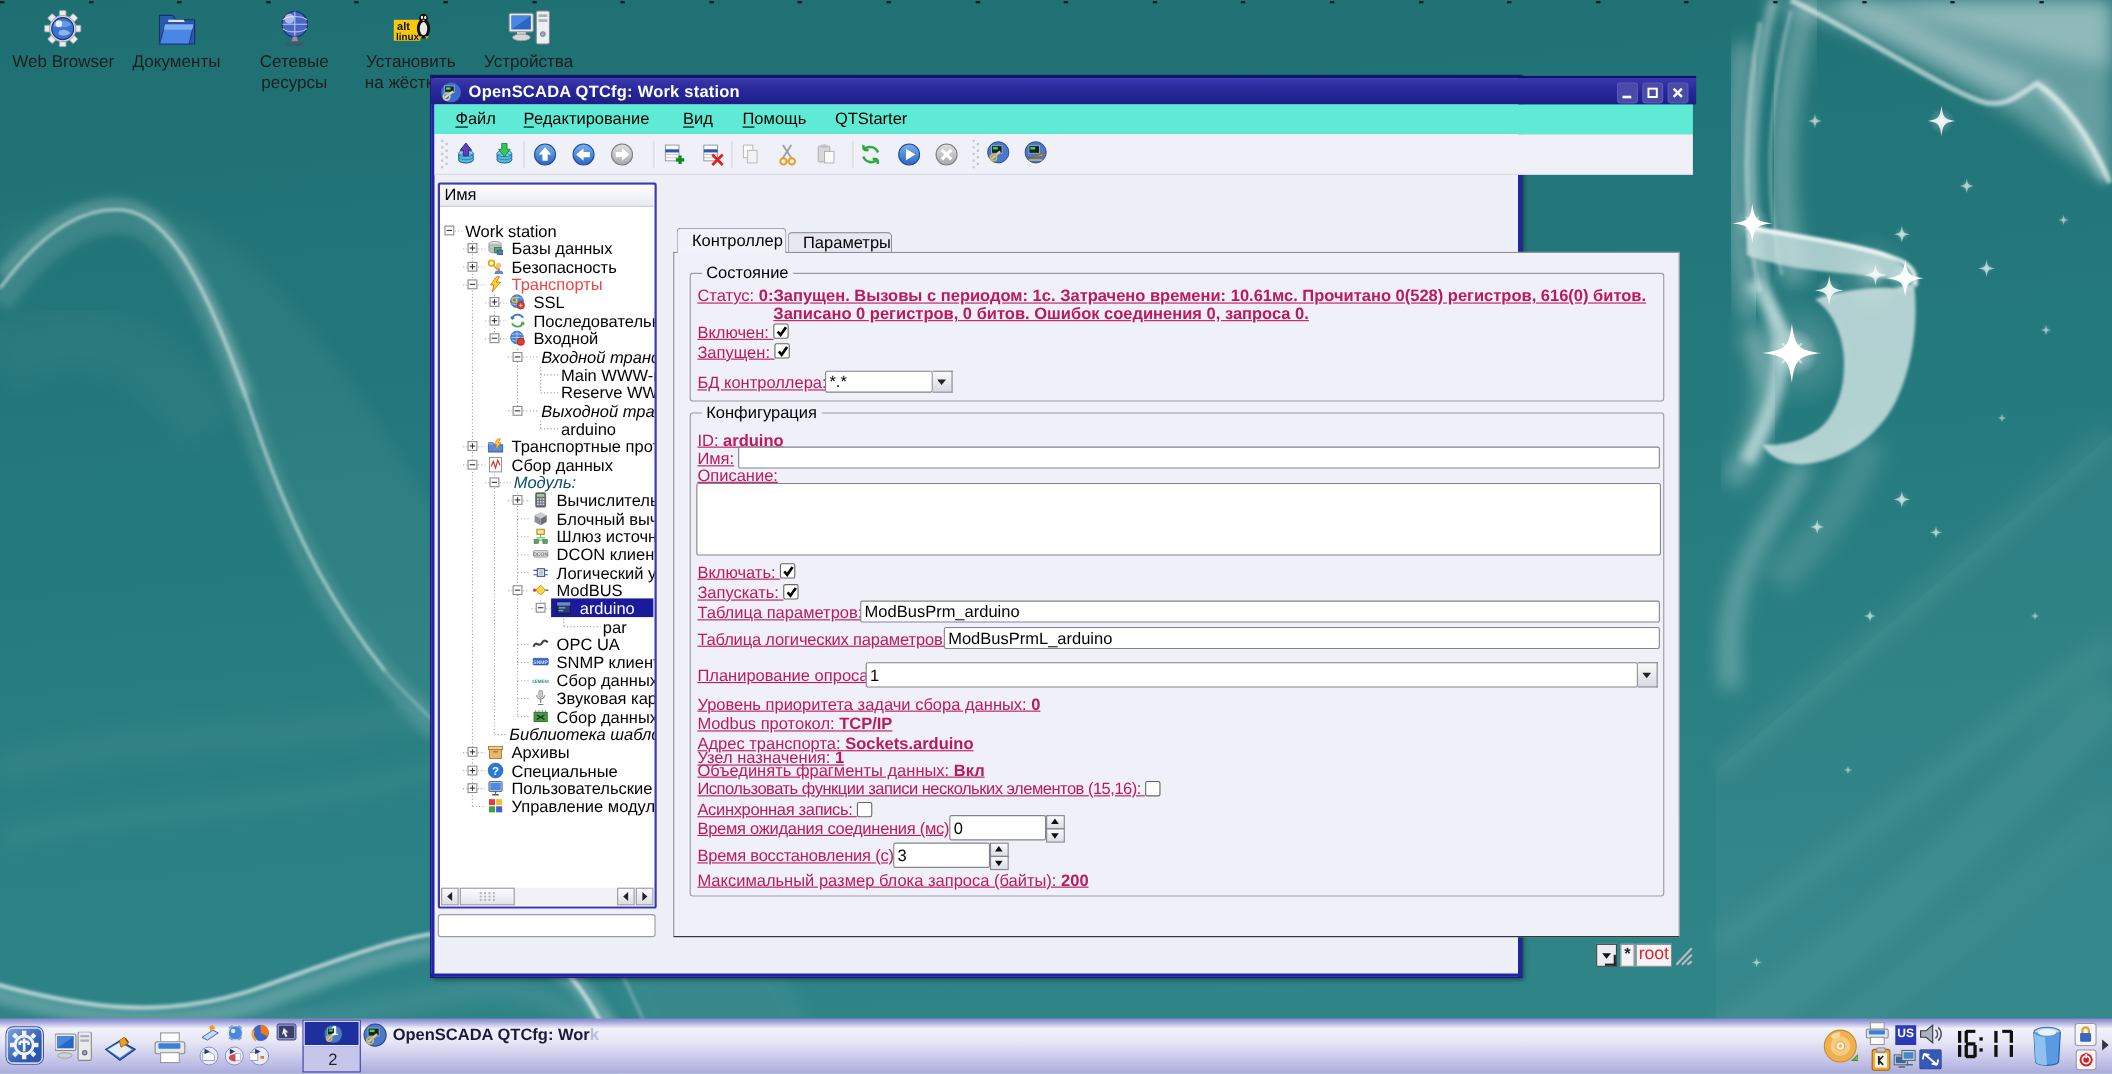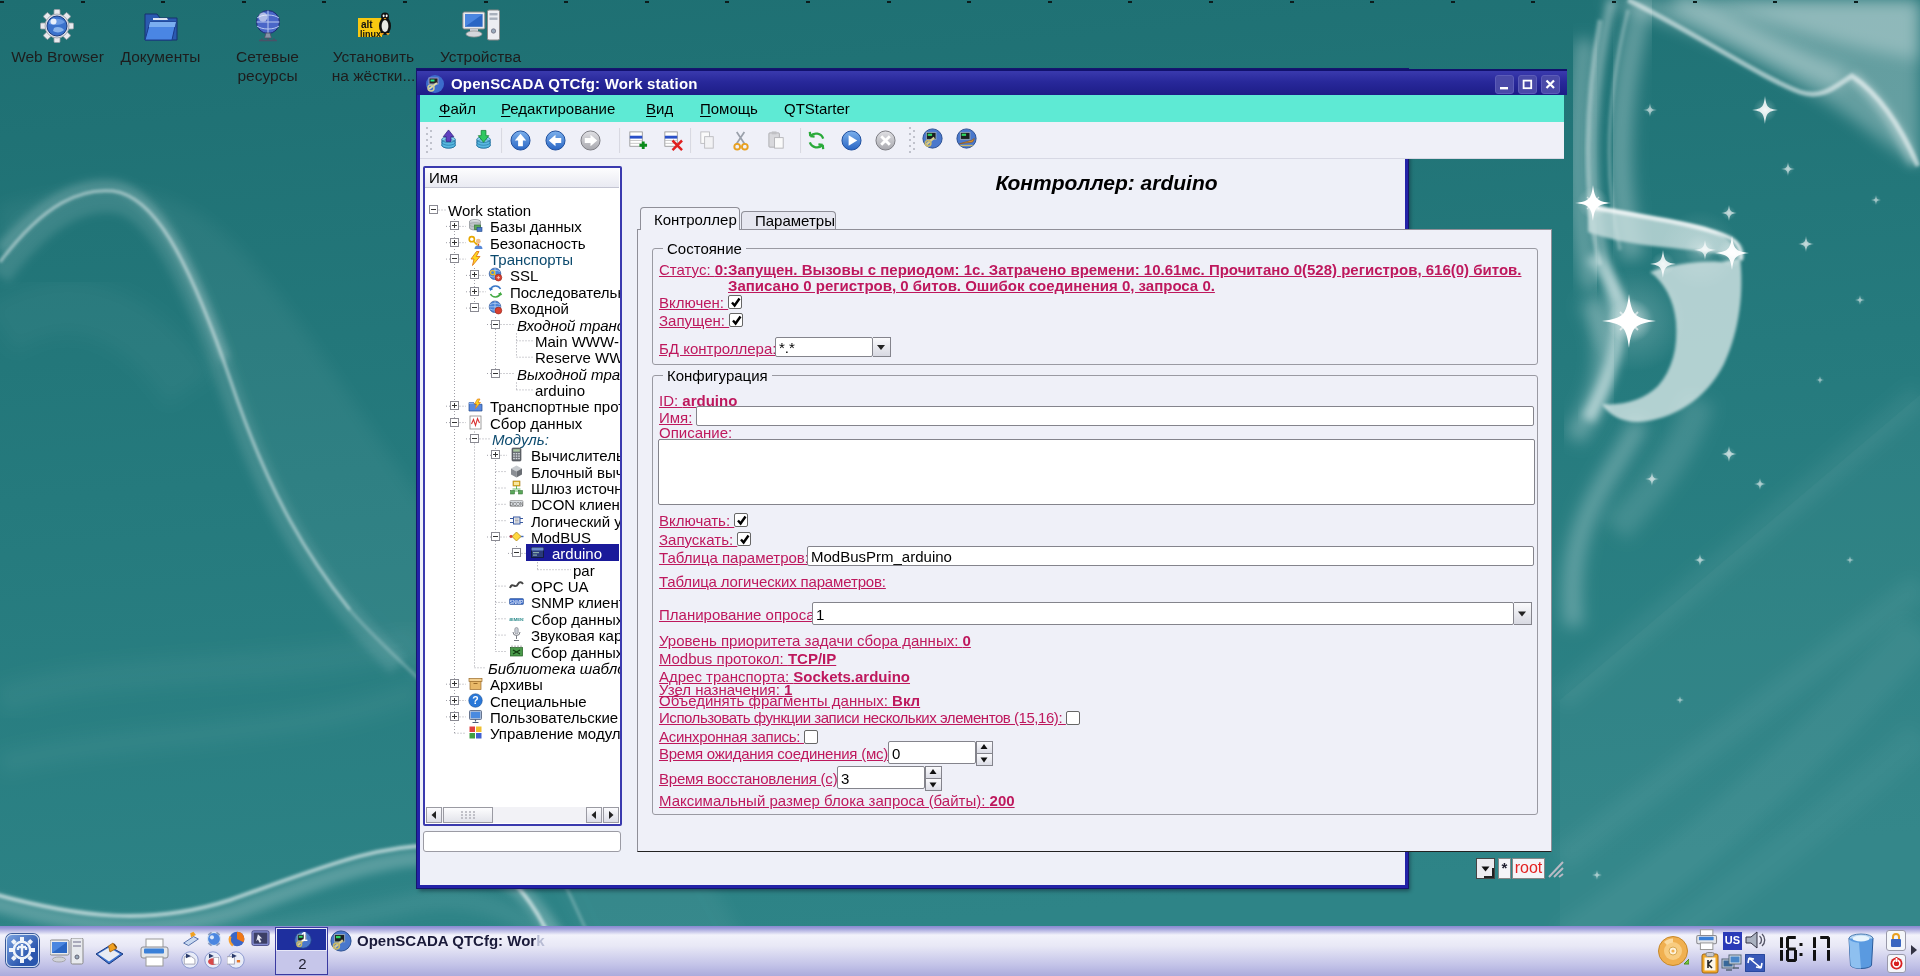--- a/index.html
+++ b/index.html
@@ -1,21 +1,21 @@
 <!DOCTYPE html>
 <html><head>
 <meta charset="utf-8">
 <style>
 * { margin:0; padding:0; box-sizing:border-box; }
 html,body { width:1920px; height:976px; overflow:hidden; font-family:"Liberation Sans", sans-serif; }
 #desk { position:absolute; left:0; top:0; width:1920px; height:976px; }
 .dlabel { position:absolute; color:#1d1d1d; font-size:15.5px; text-align:center; line-height:19px; white-space:pre; }
 .dicon { position:absolute; }
 
-#win { position:absolute; left:417px; top:69px; width:991px; height:819px;
+#win { position:absolute; left:392px; top:69px; width:991px; height:819px;
   background:#eef0f8; border:3px solid #2323a8; border-top:none; outline:1px solid #16166e; box-shadow:2px 3px 4px rgba(0,0,20,.4);}
 #titlebar { position:absolute; left:-3px; top:0; width:1150px; height:26px;
   background:linear-gradient(#3a3aae 0%, #28289a 45%, #1d1d87 100%); border-top:2px solid #12126e; }
 #titlebar .ttext { position:absolute; left:34px; top:4px; color:#fff; font-weight:bold; font-size:15px; letter-spacing:.2px;}
 .tbtn { position:absolute; top:4px; width:19px; height:19px; background:#4a4aa8; border-radius:3px; border:1px solid #5c5cb8;}
 .tbtn svg { position:absolute; left:2px; top:2px; }
 #menubar { position:absolute; left:0; top:26px; width:1144px; height:27px; background:#5eead4; }
 .mitem { position:absolute; top:5px; font-size:15px; color:#000; }
 .mitem u { text-decoration:underline; text-underline-offset:2px; }
 #toolbar { position:absolute; left:0; top:53px; width:1144px; height:37px; background:#eff0f8; border-bottom:1px solid #d7d8e4;}
@@ -698,21 +698,21 @@
           <svg class="tico" style="left:43px;top:0px">
             <use href="#i-sec"></use>
           </svg>
           <span style="position:absolute;left:65px;top:0px;color:#000">Безопасность</span>
           <span class="pm plus" style="left:25px;top:3px"></span>
         </div>
 <div class="trow" style="top:50.1px;left:0;width:194px">
           <svg class="tico" style="left:43px;top:0px">
             <use href="#i-bolt"></use>
           </svg>
-          <span style="position:absolute;left:65px;top:0px;color:#0c4a6e">Транспорты</span>
+          <span style="position:absolute;left:65px;top:0px;color:#ef4444">Транспорты</span>
           <span class="pm" style="left:25px;top:3px"></span>
         </div>
 <div class="trow" style="top:66.4px;left:0;width:194px">
           <svg class="tico" style="left:63px;top:0px">
             <use href="#i-ssl"></use>
           </svg>
           <span style="position:absolute;left:85px;top:0px;color:#000">SSL</span>
           <span class="pm plus" style="left:45px;top:3px"></span>
         </div>
 <div class="trow" style="top:82.8px;left:0;width:194px">
@@ -897,21 +897,20 @@
 <span style="position:absolute;left:160px;top:0;width:16px;height:16px;background:linear-gradient(#fbfbfd,#dcdde6);border:1px solid #9a9aa2"><svg width="14" height="14">
             <path d="M9,3 L4.5,7 L9,11 Z" fill="#222"></path>
           </svg></span>
 <span style="position:absolute;left:177px;top:0;width:16px;height:16px;background:linear-gradient(#fbfbfd,#dcdde6);border:1px solid #9a9aa2"><svg width="14" height="14">
             <path d="M5,3 L9.5,7 L5,11 Z" fill="#222"></path>
           </svg></span>
 </div>
   </div>
   <div id="treeinput"></div>
   <div id="panel">
-    <div id="ptitle">Контроллер: arduino</div>
     <div class="tab" style="left:7px; top:48px; width:100px; height:23px; border-bottom:none; border-radius:4px 4px 0 0; z-index:3; background:#f1f2f9; padding:3px 0 0 13px;">Контроллер</div>
     <div class="tab" style="left:108px; top:52px; width:95px; height:19px; border-bottom:none; border-radius:4px 4px 0 0; background:#e6e7f0; padding:0 0 0 13px;">Параметры</div>
     <div id="tabframe">
 
       <div class="group" style="left:14px; top:18px; width:886px; height:117px;">
         <div class="glabel">Состояние</div>
         <div class="frow" style="left:6px; top:12px;">Статус:  <b>0:Запущен. Вызовы с периодом: 1с. Затрачено времени: 10.61мс. Прочитано 0(528) регистров, 616(0) битов.</b></div>
         <div class="frow" style="left:75px; top:28px;"><b>Записано 0 регистров, 0 битов. Ошибок соединения 0, запроса 0.</b></div>
         <div class="frow" style="left:6px; top:45px;">Включен: <span class="cb"><svg width="14" height="14">
                 <path d="M3,6.5 L5.6,9.5 L10.5,2.5" stroke="#000" stroke-width="2.4" fill="none"></path>
@@ -937,20 +936,21 @@
         <div class="inp" style="left:5px; top:63px; width:877px; height:66px;"></div>
         <div class="frow" style="left:6px; top:136px;">Включать: <span class="cb"><svg width="14" height="14">
                 <path d="M3,6.5 L5.6,9.5 L10.5,2.5" stroke="#000" stroke-width="2.4" fill="none"></path>
               </svg></span></div>
         <div class="frow" style="left:6px; top:155px;">Запускать: <span class="cb"><svg width="14" height="14">
                 <path d="M3,6.5 L5.6,9.5 L10.5,2.5" stroke="#000" stroke-width="2.4" fill="none"></path>
               </svg></span></div>
         <div class="frow" style="left:6px; top:173px;">Таблица параметров:</div>
         <div class="inp" style="left:154px; top:170px; width:727px; height:20px; padding-top:1px;">ModBusPrm_arduino</div>
         <div class="frow" style="left:6px; top:197px; letter-spacing:-0.15px;">Таблица логических параметров:</div>
+        <div class="inp" style="left:230px; top:194px; width:651px; height:20px; padding-top:1px;">ModBusPrmL_arduino</div>
         <div class="frow" style="left:6px; top:230px;">Планирование опроса:</div>
         <div class="inp" style="left:159px; top:226px; width:702px; height:23px; padding-top:3px;">1</div>
         <div class="cbtn" style="left:861px; top:226px; width:18px; height:23px;">
           <svg width="16" height="21">
               <path d="M4,8.5 L12,8.5 L8,13.5 Z" fill="#222"></path>
             </svg>
         </div>
         <div class="frow" style="left:6px; top:256px;">Уровень приоритета задачи сбора данных:  <b>0</b></div>
         <div class="frow" style="left:6px; top:274px;">Modbus протокол:  <b>TCP/IP</b></div>
         <div class="frow" style="left:6px; top:292px;">Адрес транспорта:  <b>Sockets.arduino</b></div>

